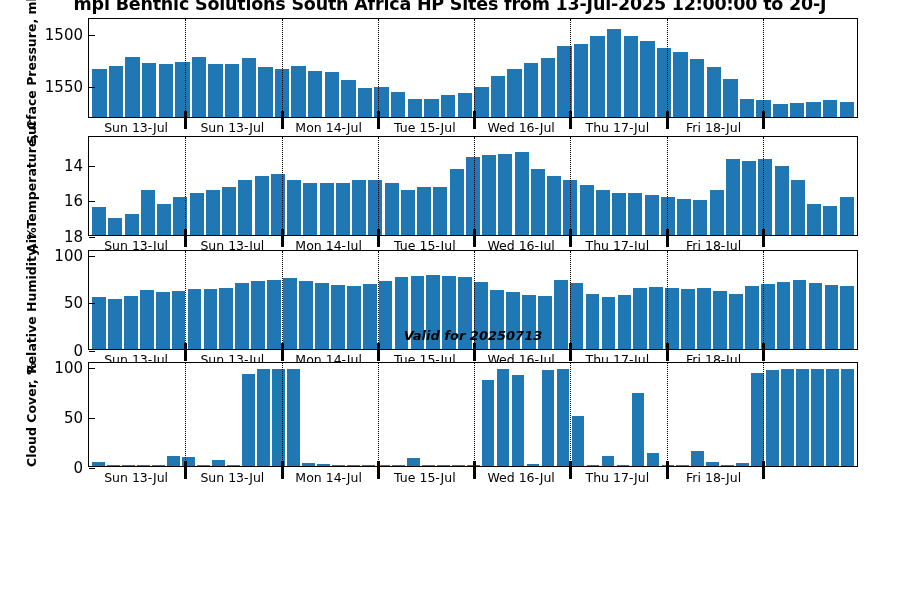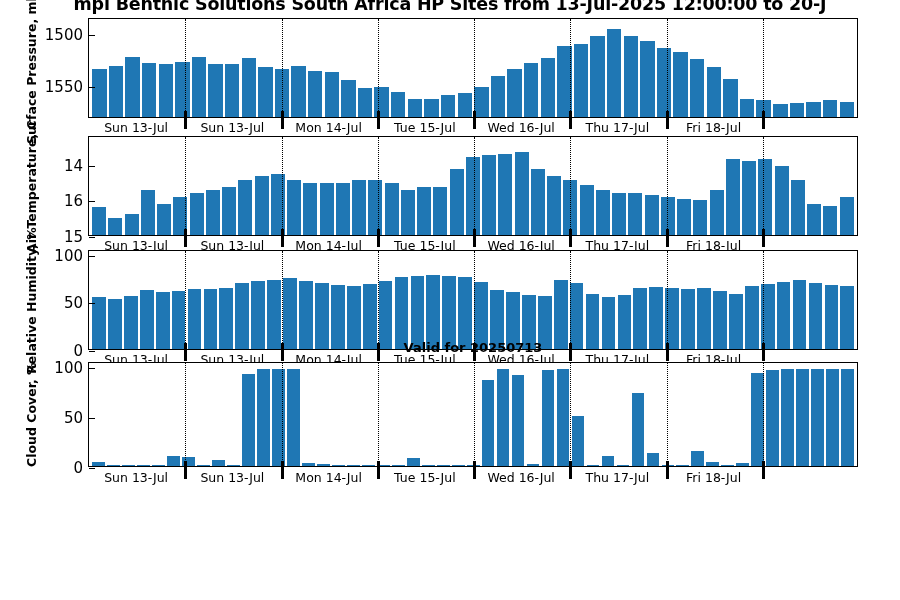--- a/index.html
+++ b/index.html
@@ -259,21 +259,21 @@
           <div class="bar" style="height: 38.1071px;"></div>
         </div>
     <div class="vline" style="left: 96.25px;"></div>
         <div class="vline" style="left: 192.5px;"></div>
         <div class="vline" style="left: 288.75px;"></div>
         <div class="vline" style="left: 385px;"></div>
         <div class="vline" style="left: 481.25px;"></div>
         <div class="vline" style="left: 577.5px;"></div>
         <div class="vline" style="left: 673.75px;"></div>
       </div>
-  <div class="ytick" style="top: 100px;">15</div>
+  <div class="ytick" style="top: 100px;">18</div>
       <div class="ytickmark" style="top: 100px;"></div>
       <div class="ytick" style="top: 64.2857px;">16</div>
       <div class="ytickmark" style="top: 64.2857px;"></div>
       <div class="ytick" style="top: 28.5714px;">14</div>
       <div class="ytickmark" style="top: 28.5714px;"></div>
     </div>
   <div class="ylabel" id="ylab1" style="left: 24px; top: 252.5px;">Air Temperature, C</div>
   <div class="daylabels" id="days1" style="top:238px;">
       <div class="daylabel" style="left: 48.125px;">Sun 13-Jul</div>
       <div class="daylabel" style="left: 144.375px;">Sun 13-Jul</div>
@@ -369,21 +369,21 @@
       <div class="daylabel" style="left: 625.625px;">Fri 18-Jul</div>
       <div class="daytick" style="left: 96.25px;"></div>
       <div class="daytick" style="left: 192.5px;"></div>
       <div class="daytick" style="left: 288.75px;"></div>
       <div class="daytick" style="left: 385px;"></div>
       <div class="daytick" style="left: 481.25px;"></div>
       <div class="daytick" style="left: 577.5px;"></div>
       <div class="daytick" style="left: 673.75px;"></div>
     </div>
 
-  <div class="subcaption" style="left:473px; top:340px;">Valid for 20250713</div>
+  <div class="subcaption" style="left:473px; top:328px;font-style:italic;">Valid for 20250713</div>
 
   <div class="panel" id="panel3" style="top:362px; height:105px;">
     <div class="plotarea">
       <div class="bars" id="bars3">
           <div class="bar" style="height: 3.88571px;"></div>
           <div class="bar" style="height: 1px;"></div>
           <div class="bar" style="height: 1px;"></div>
           <div class="bar" style="height: 1px;"></div>
           <div class="bar" style="height: 1px;"></div>
           <div class="bar" style="height: 9.71429px;"></div>

